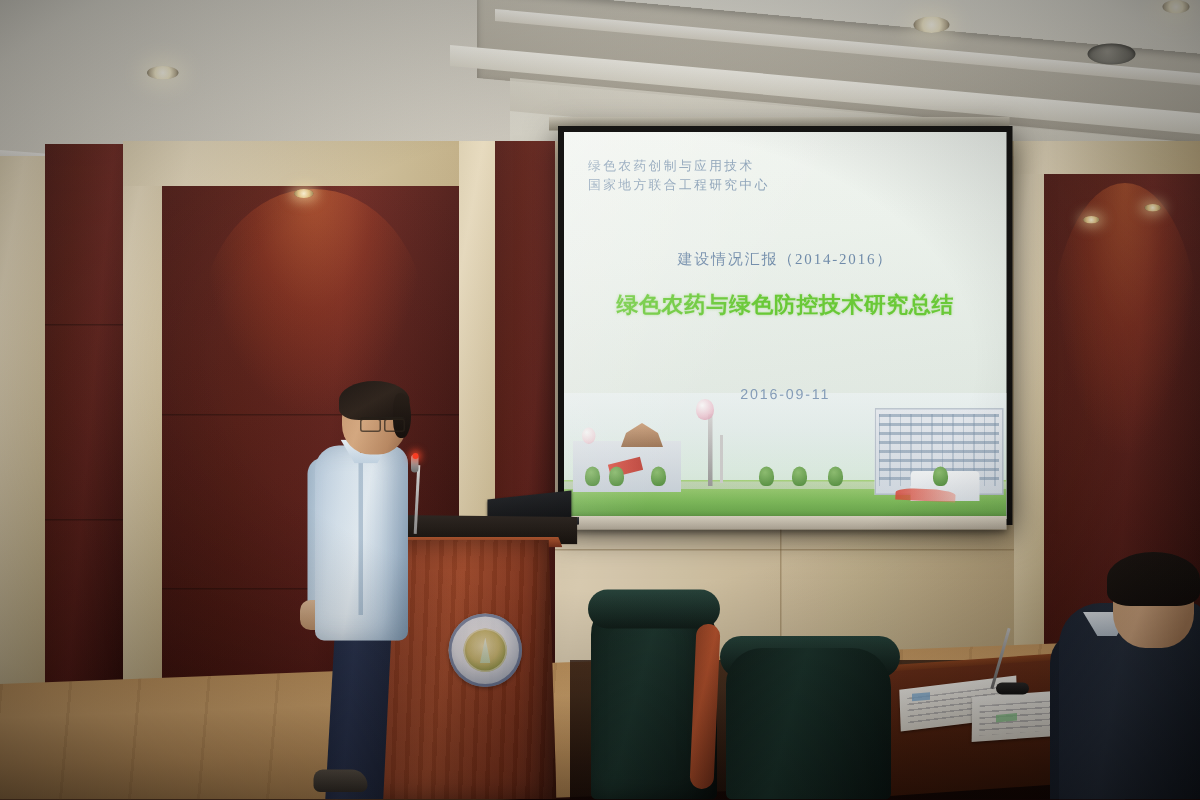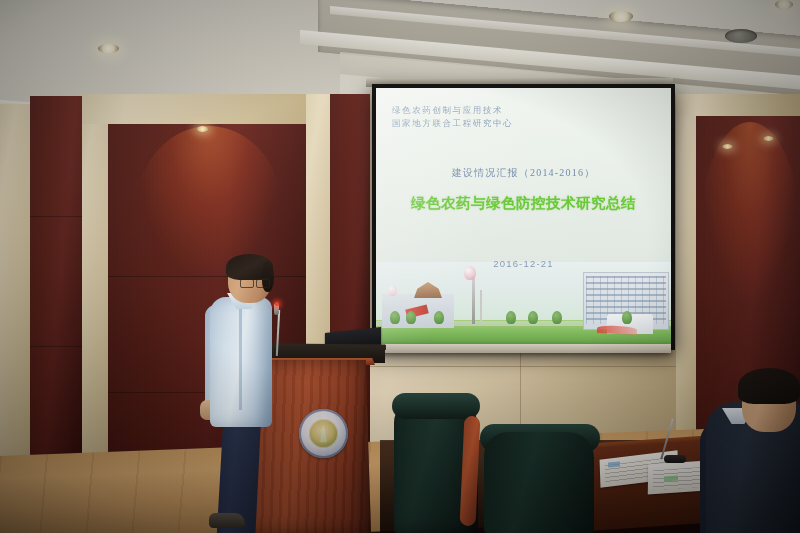--- a/index.html
+++ b/index.html
@@ -288,21 +288,21 @@
 
       <div class="abs" style="left:16px;top:16px;">
         <div class="hdr-line">绿色农药创制与应用技术</div>
         <div class="hdr-line">国家地方联合工程研究中心</div>
       </div>
 
       <div class="abs sub-line" style="left:0;top:78px;width:100%;">建设情况汇报（2014-2016）</div>
 
       <div class="abs main-title" style="left:0;top:106px;width:100%;">绿色农药与绿色防控技术研究总结</div>
 
-      <div class="abs date-line" style="left:0;top:170px;width:100%;z-index:3;">2016-12-21</div>
+      <div class="abs date-line" style="left:0;top:170px;width:100%;z-index:3;">2016-09-11</div>
 
       <div class="photo">
         <div class="lawn"></div>
         <div class="road"></div>
         <div class="bldg-right"></div>
         <div class="bldg-low"></div>
         <div class="bldg-left"></div>
         <div class="pagoda"></div>
         <div class="tower"></div>
         <div class="flagpole"></div>

